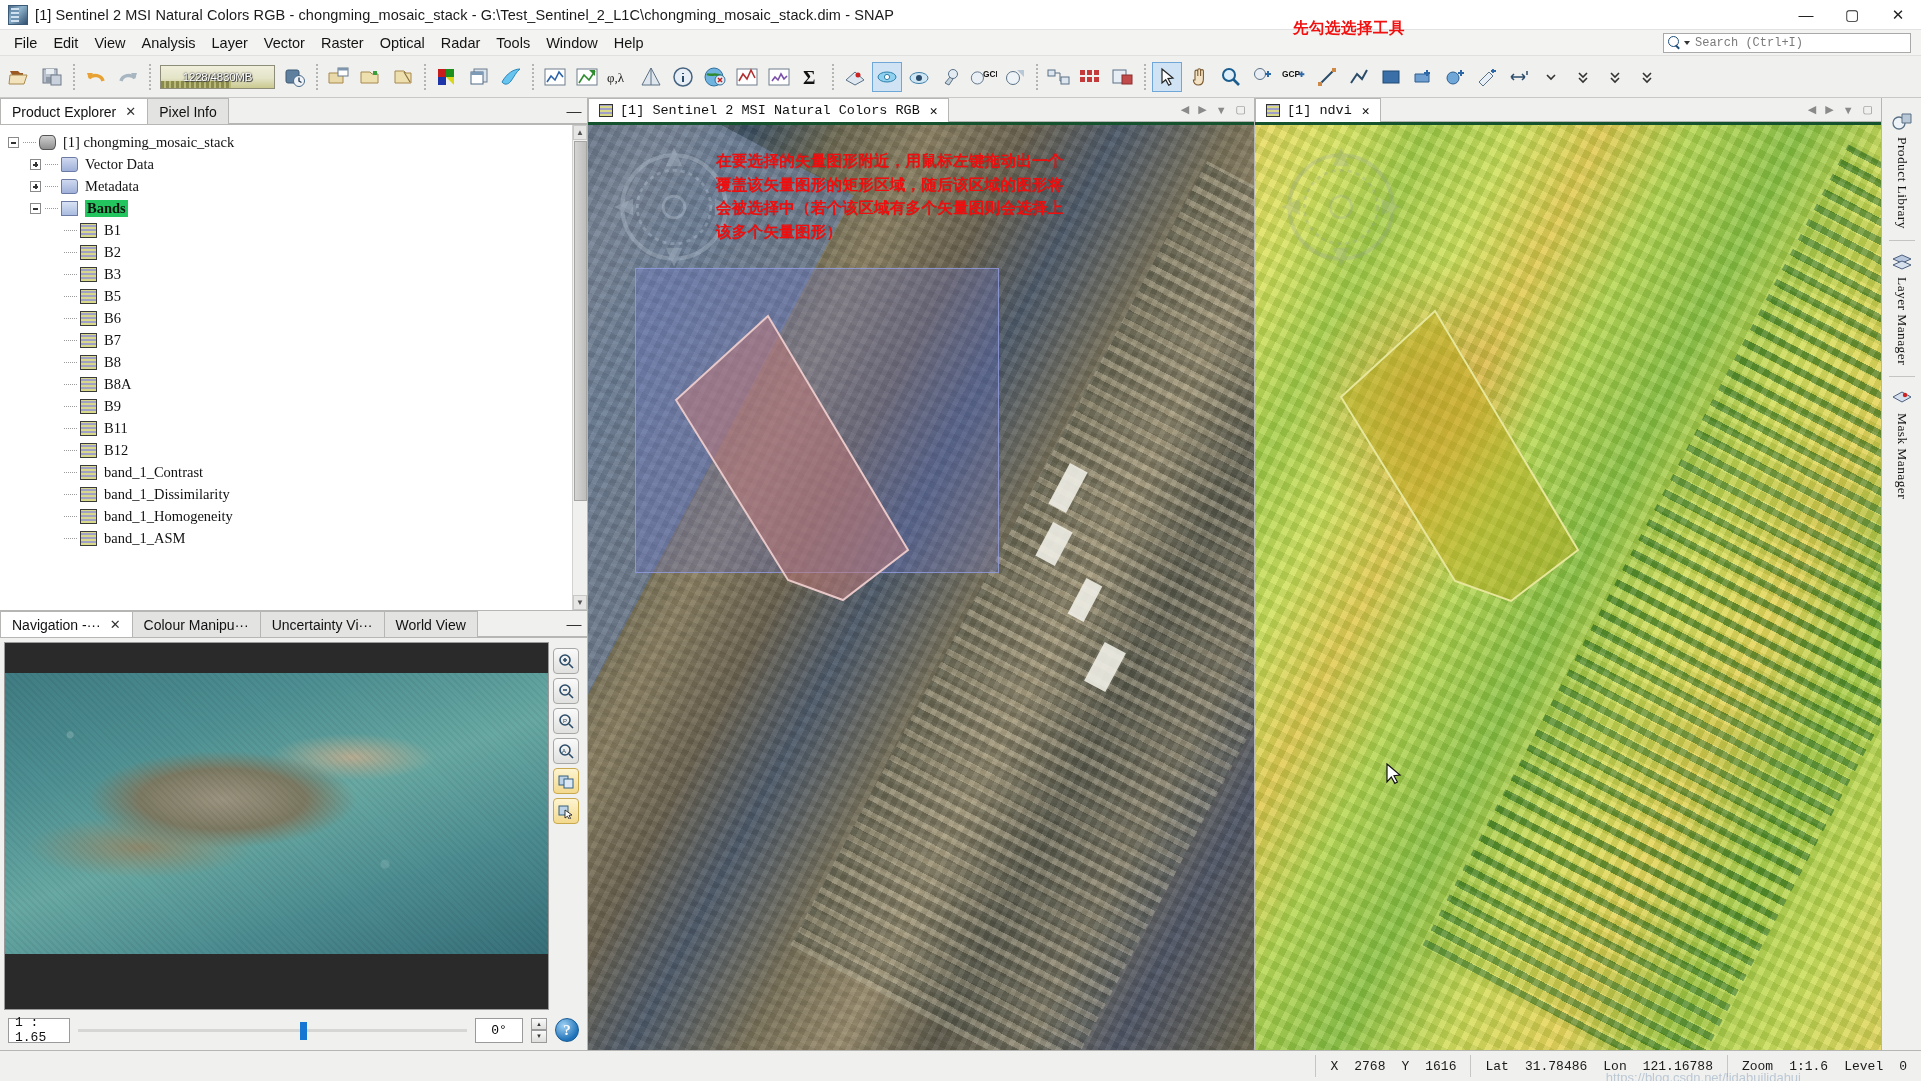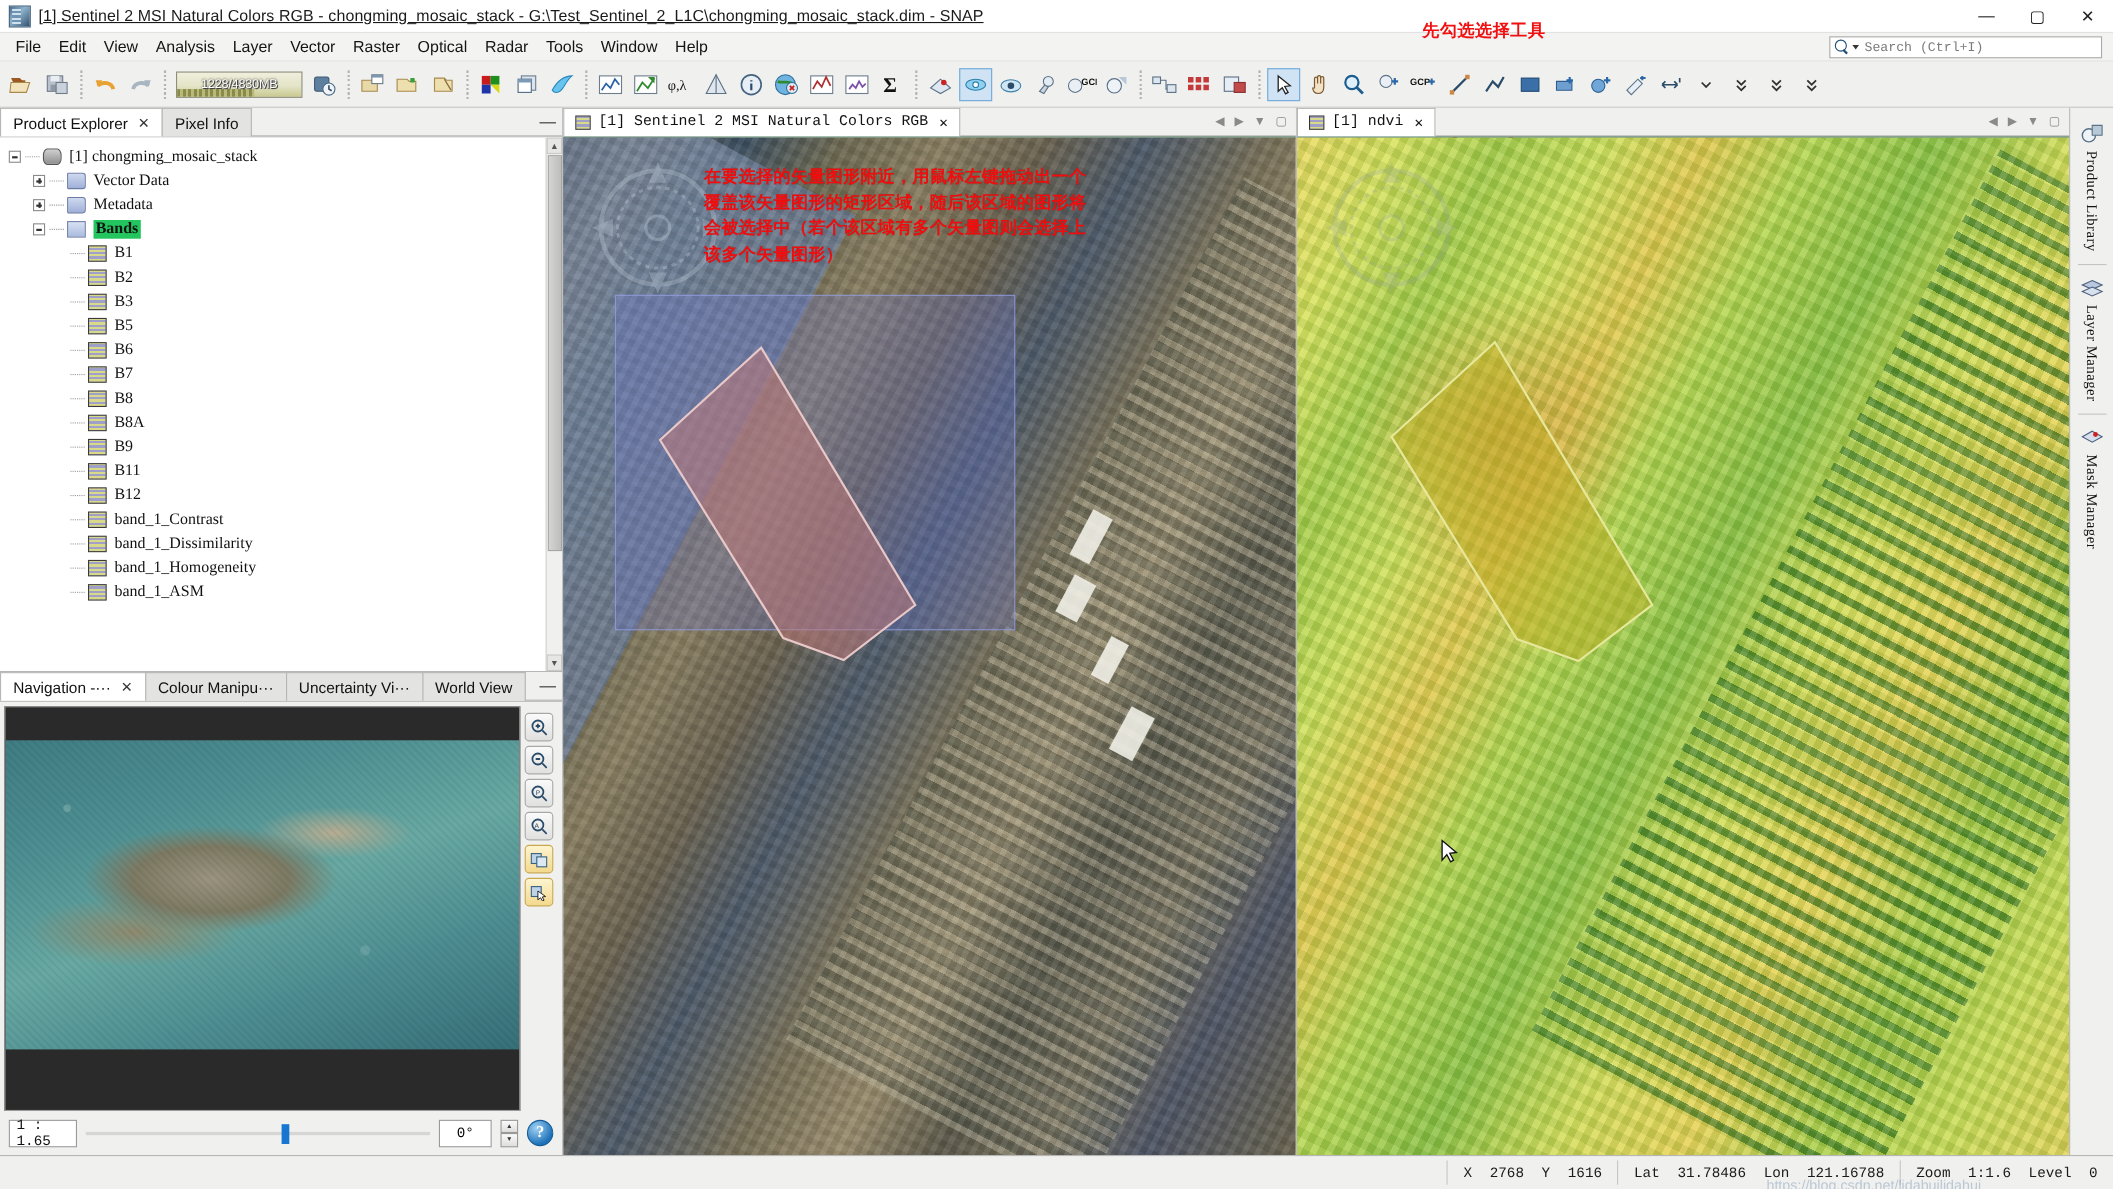--- a/index.html
+++ b/index.html
@@ -7,21 +7,21 @@
     font-family:"Liberation Sans", sans-serif; }
 
   
   .titlebar { height:30px; background:#ffffff; display:flex; align-items:center;
     border-bottom:1px solid #e2e2e2; position:relative; }
   .tb-icon { width:20px; height:20px; margin:0 7px 0 8px; flex:0 0 auto;
     background:linear-gradient(135deg,#4a6b8a 0%,#8fb3cc 40%,#2f4f6f 100%);
     border:1px solid #3a5a78; position:relative; }
   .tb-icon::after { content:""; position:absolute; left:2px; top:2px; right:8px; bottom:2px;
     background:repeating-linear-gradient(0deg,#cfe0ee 0 2px,#6f93b3 2px 4px); }
-  .tb-title { font-size:14.5px; color:#1a1a1a; letter-spacing:.1px; white-space:nowrap;text-decoration:underline; }
+  .tb-title { font-size:14.5px; color:#1a1a1a; letter-spacing:.1px; white-space:nowrap; }
   .win-btns { margin-left:auto; display:flex; height:30px; }
   .win-btn { width:46px; height:30px; display:flex; align-items:center; justify-content:center;
     font-size:15px; color:#222; }
 
   
   .menubar { height:26px; background:#f3f3f2; display:flex; align-items:center;
     padding-left:6px; border-bottom:1px solid #e0e0df; position:relative; }
   .menu-item { font-size:14.5px; color:#141414; padding:2px 8px; white-space:nowrap; }
   .searchbox { position:absolute; right:10px; top:3px; width:248px; height:20px;
     background:#fff; border:1px solid #a9a9a9; display:flex; align-items:center;
@@ -52,21 +52,21 @@
   .memwidget .mt { position:absolute; inset:0; display:flex; align-items:center;
     justify-content:center; font-size:11.5px; color:#fff; text-shadow:0 0 2px #000,1px 1px 0 #555;
     font-family:"Liberation Sans",sans-serif; letter-spacing:-.2px;}
   .ann-toolbar { position:absolute; color:#f01010; font-size:15.5px; font-weight:bold;
     left:1293px; top:-38px; white-space:nowrap; letter-spacing:.5px;}
   .redcircle { position:absolute; left:1318px; top:56px; width:60px; height:44px;
     border:3px solid #ee0c0c; border-radius:50%; pointer-events:none; }
 
   
   .main { display:flex; height:calc(1081px - 30px - 26px - 42px - 31px); }
-  .leftcol { width:512px; flex:0 0 auto; display:flex; flex-direction:column;
+  .leftcol { width:588px; flex:0 0 auto; display:flex; flex-direction:column;
     border-right:1px solid #b6b6b5; background:#f0f0ef;}
 
   .panel-tabs { height:27px; background:#f0f0ef; display:flex; align-items:stretch;
     border-bottom:1px solid #b6b6b5; }
   .ptab { display:flex; align-items:center; padding:0 11px; font-size:14px; color:#111;
     border:1px solid #b6b6b5; border-bottom:none; background:#e3e3e2; margin-right:-1px;}
   .ptab.active { background:#fff; }
   .ptab .x { margin-left:9px; font-size:13px; color:#333; }
   .ptab-fill { flex:1; border-bottom:1px solid #b6b6b5; }
   .ptab-min { width:26px; display:flex; align-items:center; justify-content:center;
@@ -144,21 +144,21 @@
      radial-gradient(circle at 35% 30%, #9fd2f5, #1f72b8 70%); color:#fff; font-weight:bold;
      font-size:15px; display:flex; align-items:center; justify-content:center;
      border:1px solid #175c96; font-family:"Liberation Serif", serif;}
 
   
   .docarea { flex:1; display:flex; min-width:0; }
   .docwin { display:flex; flex-direction:column; min-width:0; position:relative; }
   .docwin.left { width:667px; flex:0 0 auto; border-right:1px solid #b6b6b5;}
   .docwin.right { flex:1; }
   .doctabs { height:27px; background:#f0f0ef; display:flex; align-items:stretch;
-     border-bottom:1px solid #14532d; position:relative;}
+     border-bottom:3px solid #14532d; position:relative;}
   .dtab { display:flex; align-items:center; padding:0 10px; background:#fff;
      border:1px solid #b6b6b5; border-bottom:none; font-size:13.5px;
      font-family:"Liberation Mono", monospace; color:#111; white-space:nowrap;}
   .dtab .bico { width:14px; height:13px; margin-right:7px; flex:0 0 auto;
      background:repeating-linear-gradient(0deg,#d9d98a 0 2px,#a0a0c8 2px 4px);
      border:1.5px solid #333;}
   .dtab .x { margin-left:10px; font-size:13px; }
   .doctabs-fill { flex:1; border-bottom:1px solid #b6b6b5;}
   .doc-ctrl { display:flex; align-items:center; gap:9px; padding:0 8px;
      border-bottom:1px solid #b6b6b5; font-size:11px; color:#8a8a8a;}

